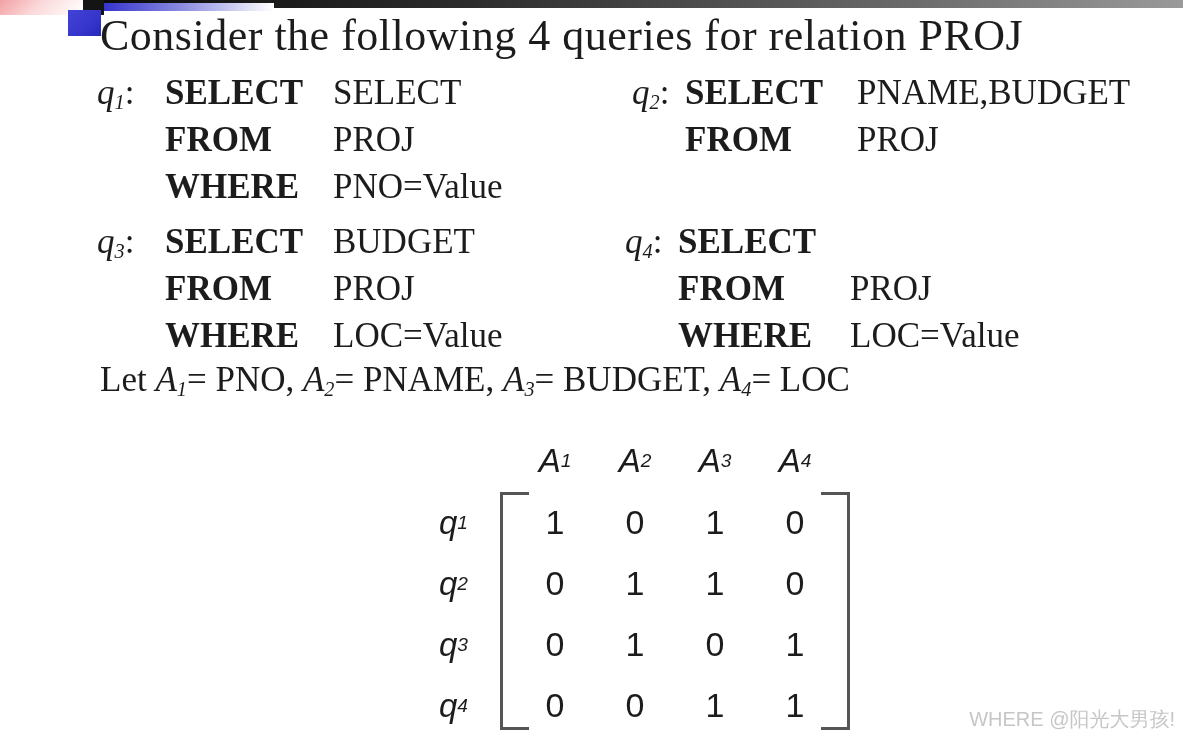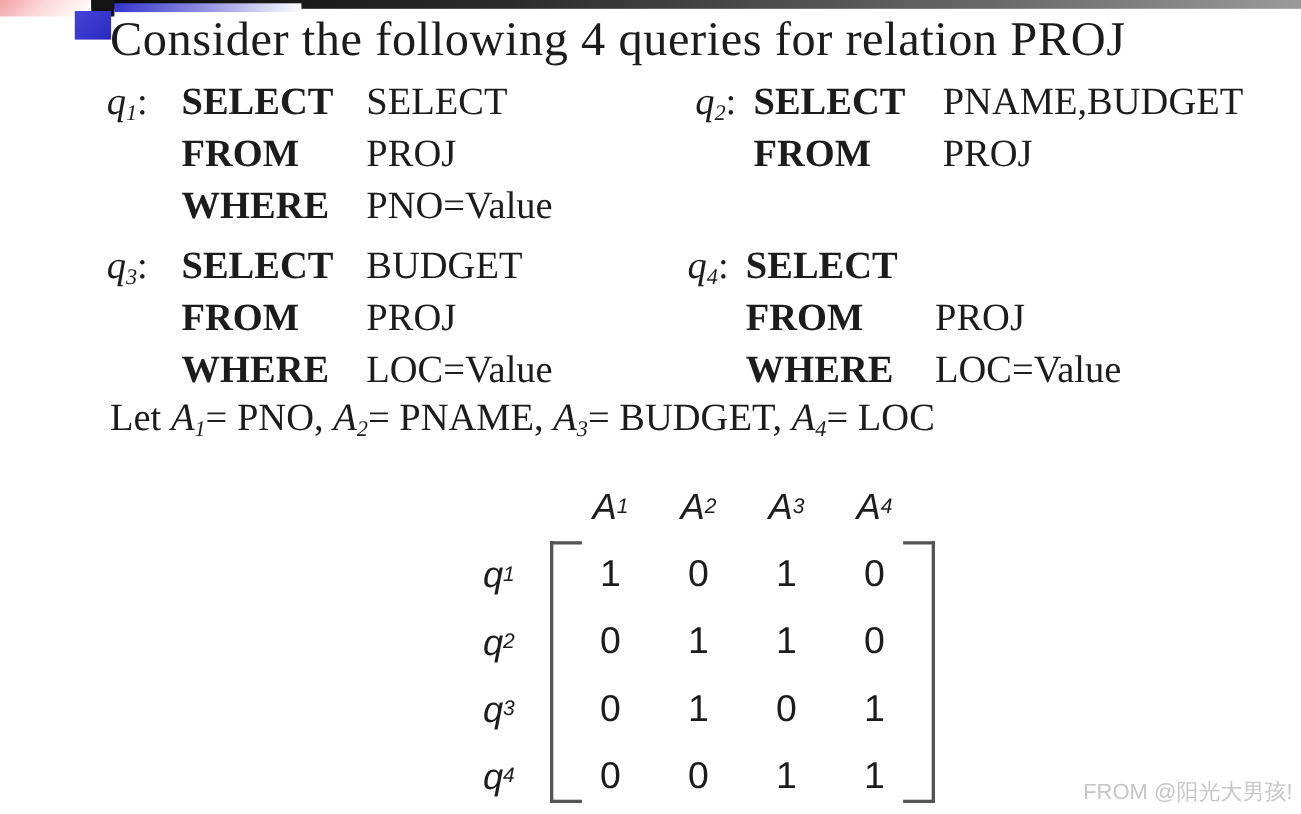--- a/index.html
+++ b/index.html
@@ -249,13 +249,13 @@
     <div class="m-cell">1</div>
     <div class="m-cell">0</div>
     <div class="m-cell">1</div>
     <div class="m-cell">0</div>
     <div class="m-cell">0</div>
     <div class="m-cell">1</div>
     <div class="m-cell">1</div>
   </div>
 </div>
 
-<div class="watermark">FROM @阳光大男孩!</div>
+<div class="watermark">WHERE @阳光大男孩!</div>
 
 </body></html>

